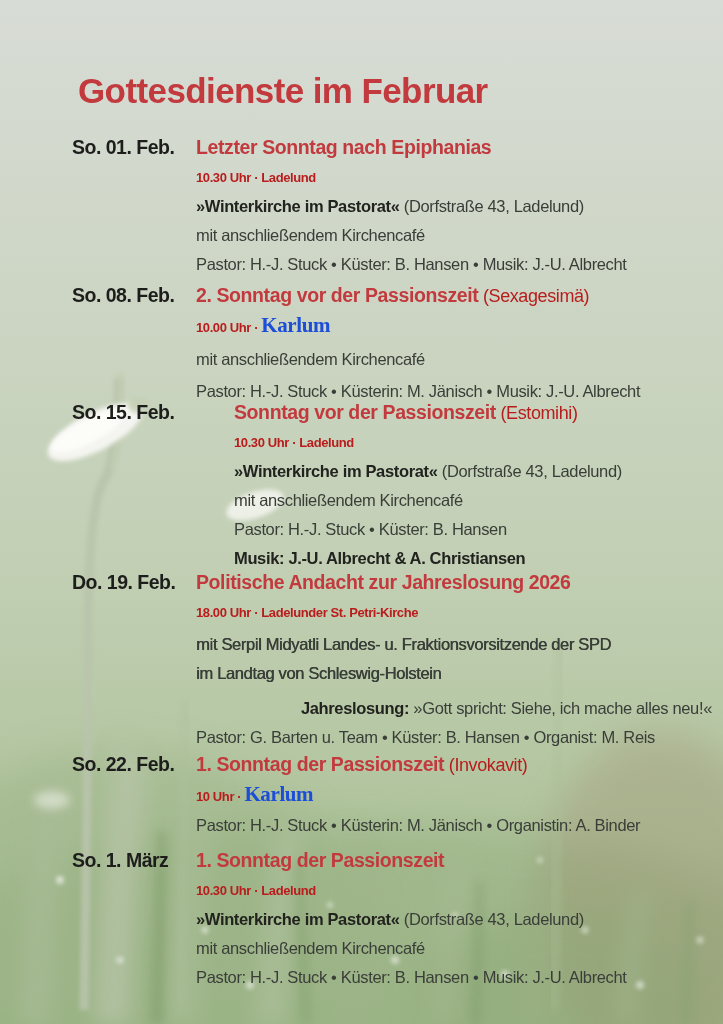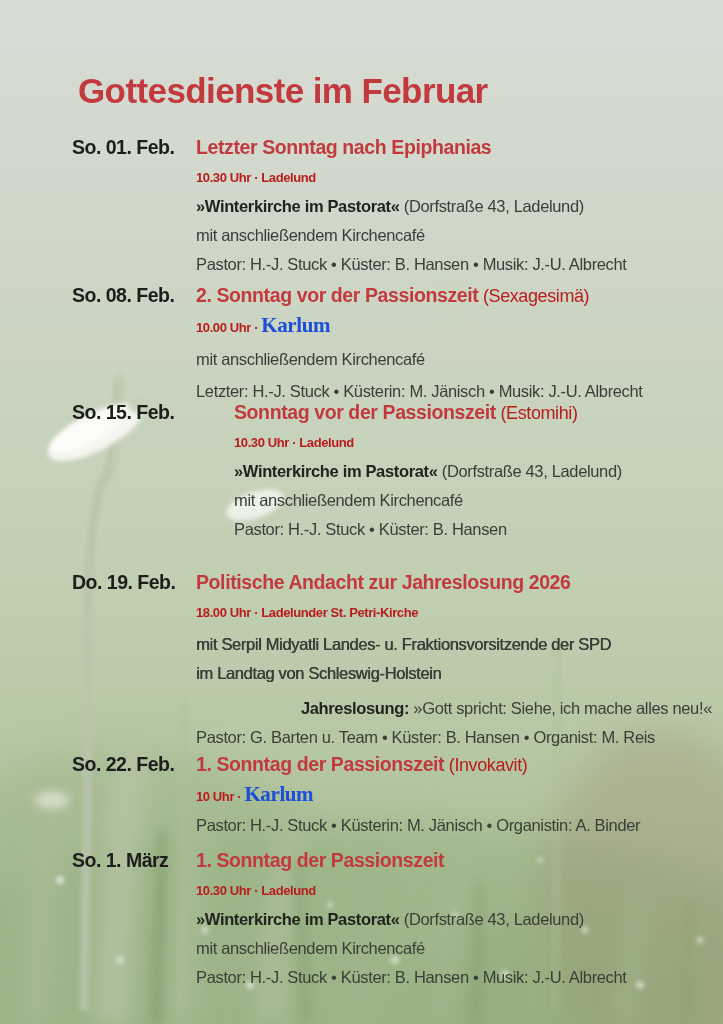--- a/index.html
+++ b/index.html
@@ -125,32 +125,33 @@
         <div class="line"><span class="det">Pastor: H.-J. Stuck • Küster: B. Hansen • Musik: J.-U. Albrecht</span></div>
       </div>
     </div>
 
     <div class="entry" style="top:281px;">
       <div class="date">So. 08. Feb.</div>
       <div class="lines">
         <div class="line"><span class="hl-red">2. Sonntag vor der Passionszeit</span><span class="hl-note"> (Sexagesimä)</span></div>
         <div class="line"><span class="time">10.00 Uhr · </span><span class="place-blue">Karlum</span></div>
         <div class="line gap-s"><span class="det">mit anschließendem Kirchencafé</span></div>
-        <div class="line gap-s"><span class="det">Letzter: H.-J. Stuck • Küsterin: M. Jänisch • Musik: J.-U. Albrecht</span></div>
+        <div class="line gap-s"><span class="det">Pastor: H.-J. Stuck • Küsterin: M. Jänisch • Musik: J.-U. Albrecht</span></div>
       </div>
     </div>
 
     <div class="entry" style="top:398px;gap:38px;">
       <div class="date">So. 15. Feb.</div>
       <div class="lines">
         <div class="line"><span class="hl-red">Sonntag vor der Passionszeit</span><span class="hl-note"> (Estomihi)</span></div>
         <div class="line"><span class="time">10.30 Uhr · Ladelund</span></div>
         <div class="line"><span class="det-b">»Winterkirche im Pastorat«</span><span class="det"> (Dorfstraße 43, Ladelund)</span></div>
         <div class="line"><span class="det">mit anschließendem Kirchencafé</span></div>
         <div class="line"><span class="det">Pastor: H.-J. Stuck • Küster: B. Hansen</span></div>
+        <div class="line"><span class="det-b">Musik: J.-U. Albrecht &amp; A. Christiansen</span></div>
       </div>
     </div>
 
     <div class="entry" style="top:568px;">
       <div class="date">Do. 19. Feb.</div>
       <div class="lines">
         <div class="line"><span class="hl-red">Politische Andacht zur Jahreslosung 2026</span></div>
         <div class="line"><span class="time">18.00 Uhr · Ladelunder St. Petri-Kirche</span></div>
         <div class="line gap-s"><span class="det semi">mit Serpil Midyatli Landes- u. Fraktionsvorsitzende der SPD</span></div>
         <div class="line"><span class="det semi">im Landtag von Schleswig-Holstein</span></div>

